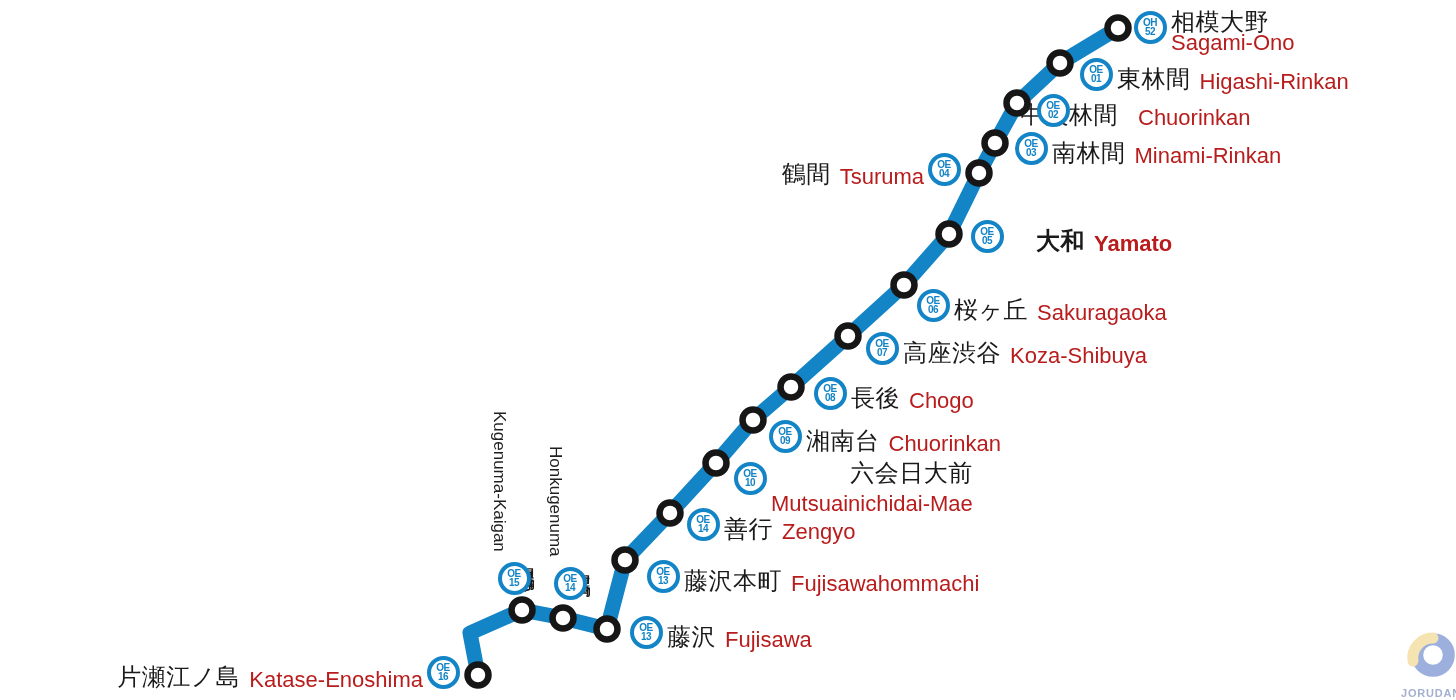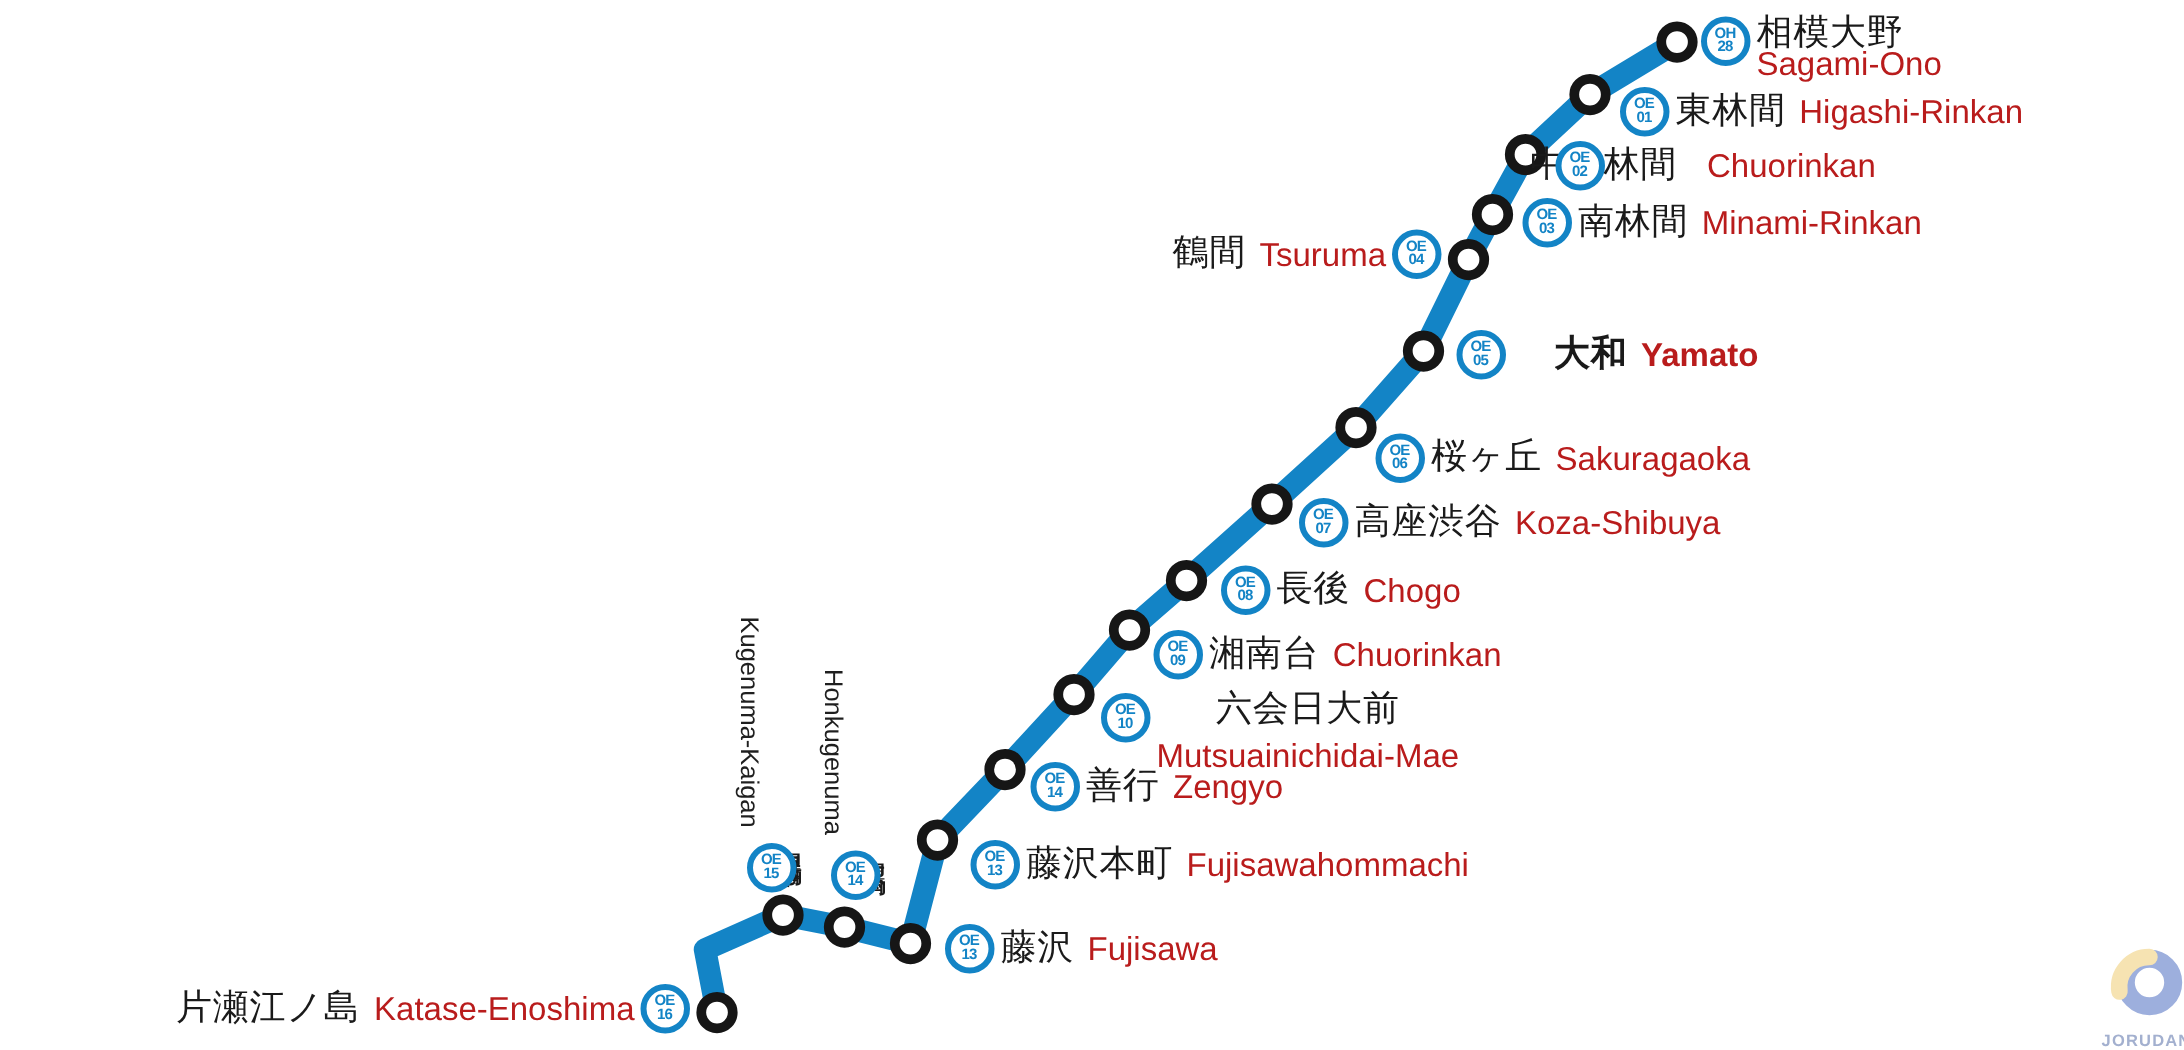--- a/index.html
+++ b/index.html
@@ -17,21 +17,21 @@
     background:#fff;border:4.5px solid #1384C6;box-sizing:border-box;
     display:flex;flex-direction:column;align-items:center;justify-content:center;
     z-index:3;
   }
   .badge span{
     display:block;font-weight:bold;font-size:10px;line-height:9.5px;
     color:#1384C6;letter-spacing:-0.5px;text-align:center;
   }
 
   .label{
-    position:absolute;display:flex;align-items:center;gap:9px;
+    position:absolute;display:flex;align-items:flex-end;gap:9px;
     white-space:nowrap;z-index:2;
   }
   .label.right,.label.left{height:34px;}
   .label.left{justify-content:flex-end;}
   .label.stacked{flex-direction:column;align-items:flex-start;gap:0;}
   .kanji{font-size:24px;line-height:24px;color:#1a1a1a;letter-spacing:0.5px;}
   .romaji{font-size:22px;line-height:19px;color:#b91c1c;}
   .label.stacked .kanji{line-height:24px;}
   .label.stacked .romaji{line-height:18px;}
 
@@ -69,21 +69,21 @@
       <circle cx="625" cy="560" r="10.5" fill="#ffffff" stroke="#161616" stroke-width="6.5"></circle>
       <circle cx="607" cy="629" r="10.5" fill="#ffffff" stroke="#161616" stroke-width="6.5"></circle>
       <circle cx="563" cy="618" r="10.5" fill="#ffffff" stroke="#161616" stroke-width="6.5"></circle>
       <circle cx="522" cy="610" r="10.5" fill="#ffffff" stroke="#161616" stroke-width="6.5"></circle>
       <circle cx="478" cy="675" r="10.5" fill="#ffffff" stroke="#161616" stroke-width="6.5"></circle>
     </svg>
   <div id="stations">
       <div>
         <div class="badge" style="left: 1133.5px; top: 10.5px; border-color: rgb(19, 132, 198);">
           <span>OH</span>
-          <span>28</span>
+          <span>52</span>
         </div>
         <div class="label stacked" style="left: 1171px; top: 10px;">
           <span class="kanji">相模大野</span>
           <span class="romaji">Sagami-Ono</span>
         </div>
       </div>
       <div>
         <div class="badge" style="left: 1079.5px; top: 57.5px; border-color: rgb(19, 132, 198);">
           <span>OE</span>
           <span>01</span>

